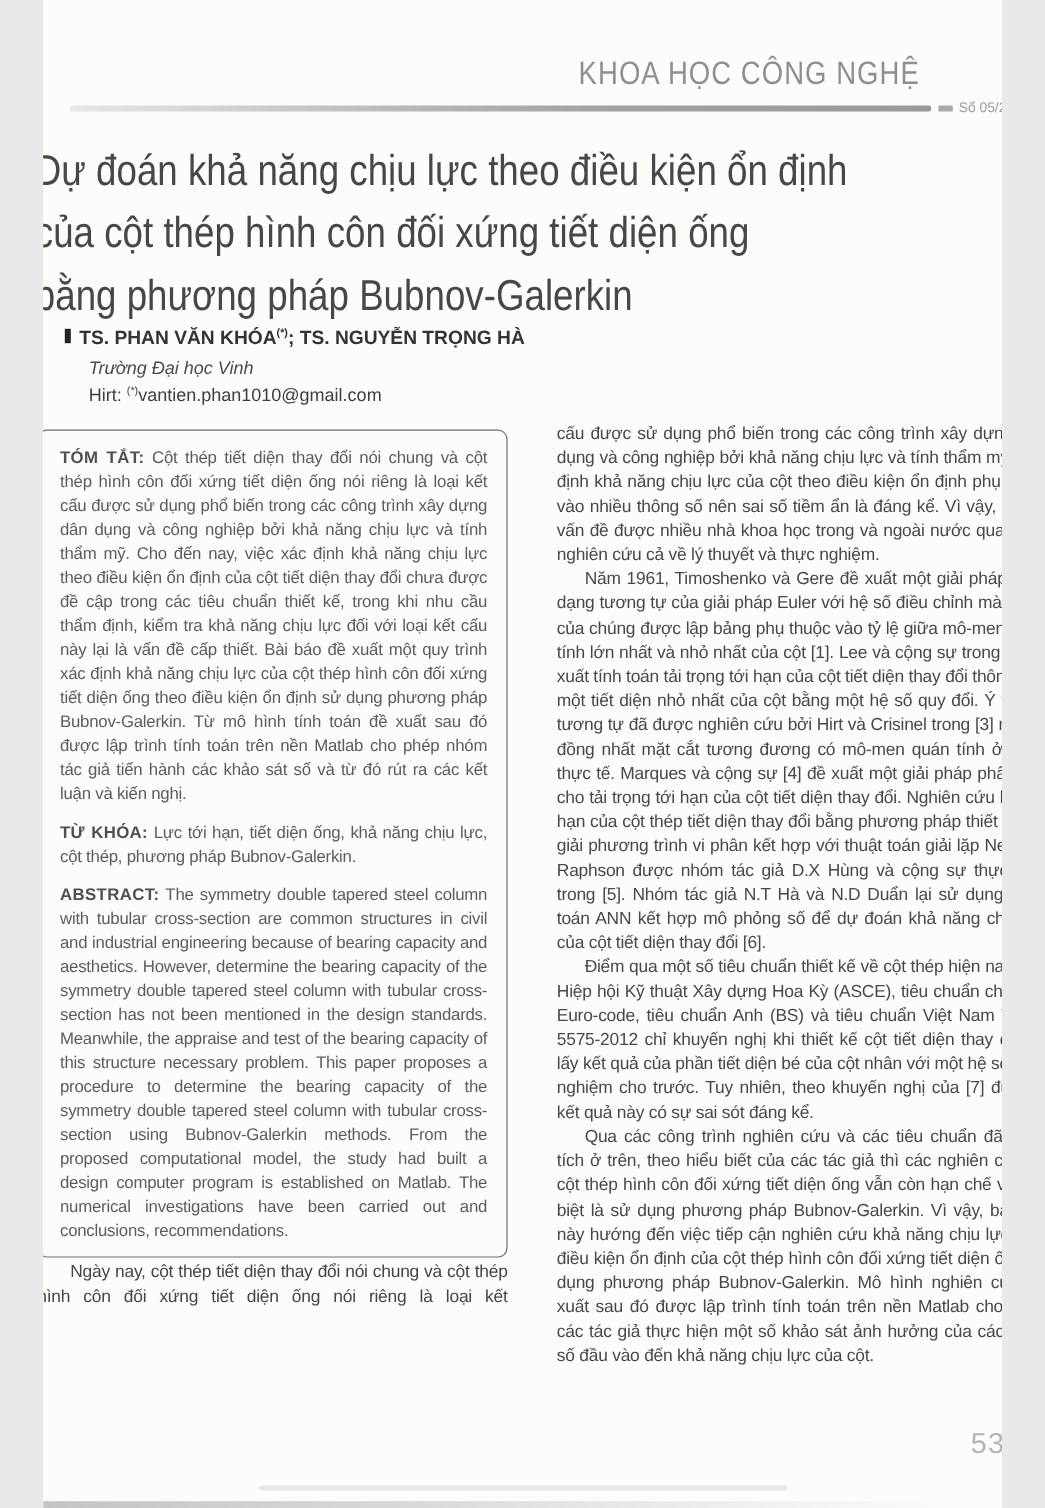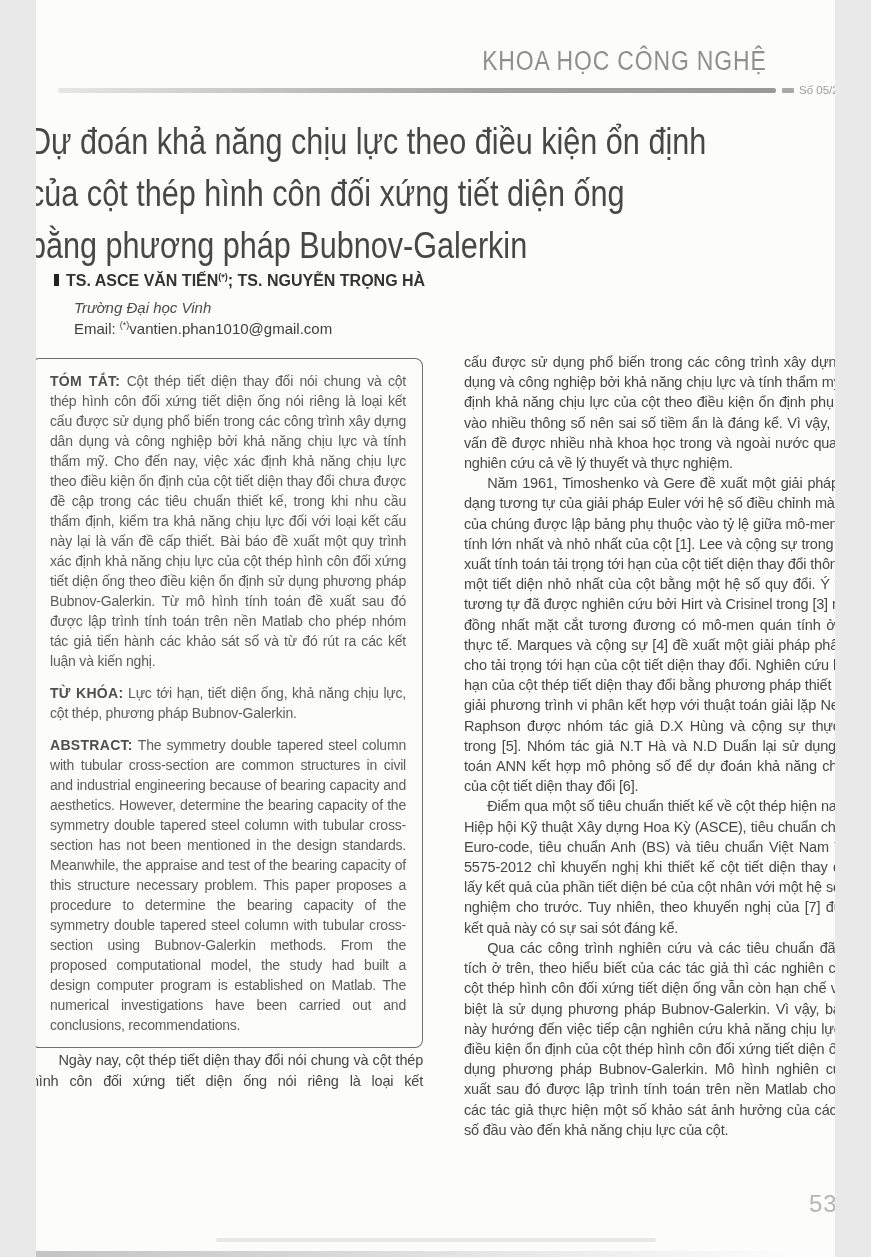--- a/index.html
+++ b/index.html
@@ -124,23 +124,23 @@
   <div class="header-rule"></div>
   <div class="header-rule-tick"></div>
   <div class="issue">Số 05/2023</div>
 
   <div class="title">
     <div>Dự đoán khả năng chịu lực theo điều kiện ổn định</div>
     <div>của cột thép hình côn đối xứng tiết diện ống</div>
     <div>bằng phương pháp Bubnov-Galerkin</div>
   </div>
 
-  <div class="authors"><span class="author-marker"></span><span>TS. ASCE VĂN TIẾN</span><sup>(*)</sup><span>; TS. NGUYỄN TRỌNG HÀ</span></div>
+  <div class="authors"><span class="author-marker"></span><span>TS. PHAN VĂN KHÓA</span><sup>(*)</sup><span>; TS. NGUYỄN TRỌNG HÀ</span></div>
   <div class="affiliation">Trường Đại học Vinh</div>
-  <div class="email"><span>Email: </span><sup>(*)</sup><span>vantien.phan1010@gmail.com</span></div>
+  <div class="email"><span>Hirt: </span><sup>(*)</sup><span>vantien.phan1010@gmail.com</span></div>
 
   <div class="col-left">
     <div class="abstract-box">
       <p><strong>TÓM TẮT:</strong> <span>Cột thép tiết diện thay đổi nói chung và cột thép hình côn đối xứng tiết diện ống nói riêng là loại kết cấu được sử dụng phổ biến trong các công trình xây dựng dân dụng và công nghiệp bởi khả năng chịu lực và tính thẩm mỹ. Cho đến nay, việc xác định khả năng chịu lực theo điều kiện ổn định của cột tiết diện thay đổi chưa được đề cập trong các tiêu chuẩn thiết kế, trong khi nhu cầu thẩm định, kiểm tra khả năng chịu lực đối với loại kết cấu này lại là vấn đề cấp thiết. Bài báo đề xuất một quy trình xác định khả năng chịu lực của cột thép hình côn đối xứng tiết diện ống theo điều kiện ổn định sử dụng phương pháp Bubnov-Galerkin. Từ mô hình tính toán đề xuất sau đó được lập trình tính toán trên nền Matlab cho phép nhóm tác giả tiến hành các khảo sát số và từ đó rút ra các kết luận và kiến nghị.</span></p>
       <p><strong>TỪ KHÓA:</strong> <span>Lực tới hạn, tiết diện ống, khả năng chịu lực, cột thép, phương pháp Bubnov-Galerkin.</span></p>
       <p><strong>ABSTRACT:</strong> <span>The symmetry double tapered steel column with tubular cross-section are common structures in civil and industrial engineering because of bearing capacity and aesthetics. However, determine the bearing capacity of the symmetry double tapered steel column with tubular cross-section has not been mentioned in the design standards. Meanwhile, the appraise and test of the bearing capacity of this structure necessary problem. This paper proposes a procedure to determine the bearing capacity of the symmetry double tapered steel column with tubular cross-section using Bubnov-Galerkin methods. From the proposed computational model, the study had built a design computer program is established on Matlab. The numerical investigations have been carried out and conclusions, recommendations.</span></p>
     </div>
     <p class="section-paragraph">Ngày nay, cột thép tiết diện thay đổi nói chung và cột thép hình côn đối xứng tiết diện ống nói riêng là loại kết</p>
   </div>
 

